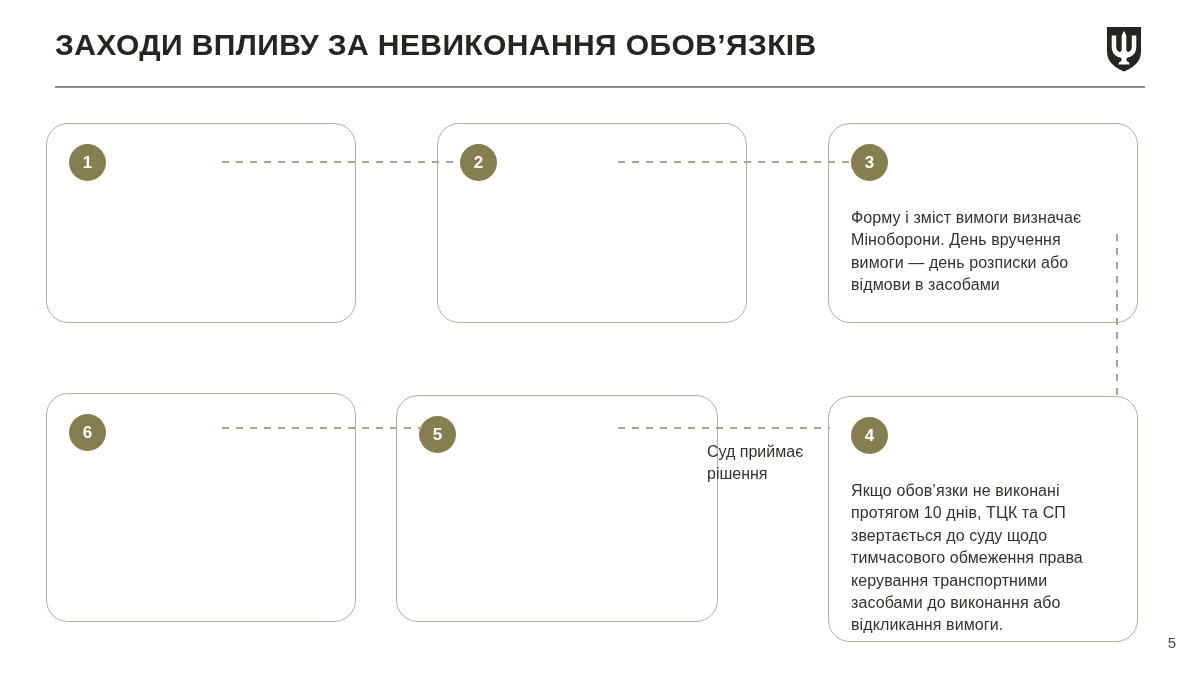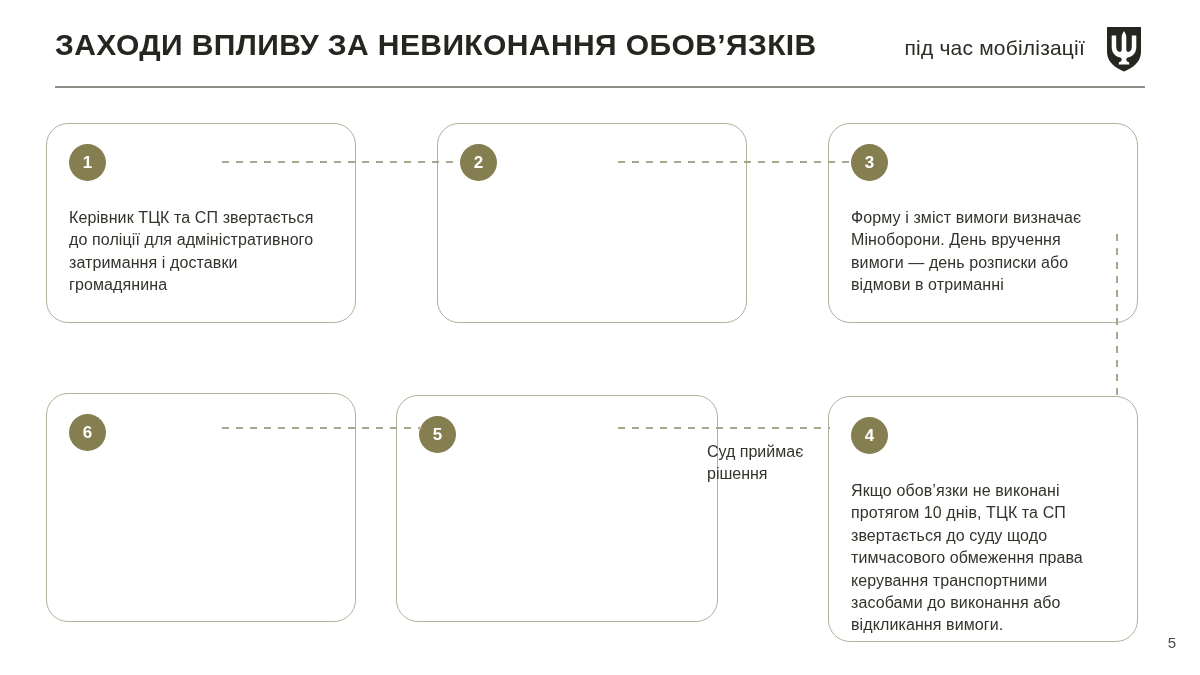--- a/index.html
+++ b/index.html
@@ -61,37 +61,35 @@
     position:absolute;right:24px;top:634px;
     font-size:15px;color:#4a4a44;
   }
 </style>
 </head>
 <body>
 
 <div id="slide">
 
   <div class="title">ЗАХОДИ ВПЛИВУ ЗА НЕВИКОНАННЯ ОБОВ’ЯЗКІВ</div>
-  <div class="subtitle">під час мобілізації</div>
   <svg class="emblem" viewBox="0 0 40 48" xmlns="http://www.w3.org/2000/svg">
     <path d="M3 1 H37 V26 C37 37 27 42.5 20 45.5 C13 42.5 3 37 3 26 Z" fill="#26251f"></path>
     <path d="M20 5 C21.5 7.5 22.3 9 22.3 11 V23.5 C22.3 25.5 23.6 26.3 25 25.8 C27 25 27.8 22.8 27.8 20 V9.5 H32.3 V21 C32.3 27.5 28 30.6 24.6 31.3 C23.2 31.6 22.3 32.4 22.3 33.8 C22.3 35 23.2 35.8 24.8 36 L25.5 38.5 H14.5 L15.2 36 C16.8 35.8 17.7 35 17.7 33.8 C17.7 32.4 16.8 31.6 15.4 31.3 C12 30.6 7.7 27.5 7.7 21 V9.5 H12.2 V20 C12.2 22.8 13 25 15 25.8 C16.4 26.3 17.7 25.5 17.7 23.5 V11 C17.7 9 18.5 7.5 20 5 Z" fill="#ffffff"></path>
   </svg>
   <div class="rule"></div>
 
   <div class="card" style="left:46px;top:123px;width:310px;height:200px;">
     <div class="badge">1</div>
-    <p>Керівник ТЦК та СП звертається до поліції для адміністративного затримання і доставки громадянина</p>
   </div>
   <div class="card" style="left:437px;top:123px;width:310px;height:200px;">
     <div class="badge">2</div>
   </div>
   <div class="card" style="left:828px;top:123px;width:310px;height:200px;">
     <div class="badge">3</div>
-    <p>Форму і зміст вимоги визначає Міноборони. День вручення вимоги — день розписки або відмови в отриманні</p>
+    <p>Форму і зміст вимоги визначає Міноборони. День вручення вимоги — день розписки або відмови в засобами</p>
   </div>
 
   <div class="card" style="left:46px;top:393px;width:310px;height:229px;">
     <div class="badge">6</div>
   </div>
   <div class="card" style="left:396px;top:395px;width:322px;height:227px;">
     <div class="badge">5</div>
   </div>
   <div class="card" style="left:828px;top:396px;width:310px;height:246px;">
     <div class="badge">4</div>

